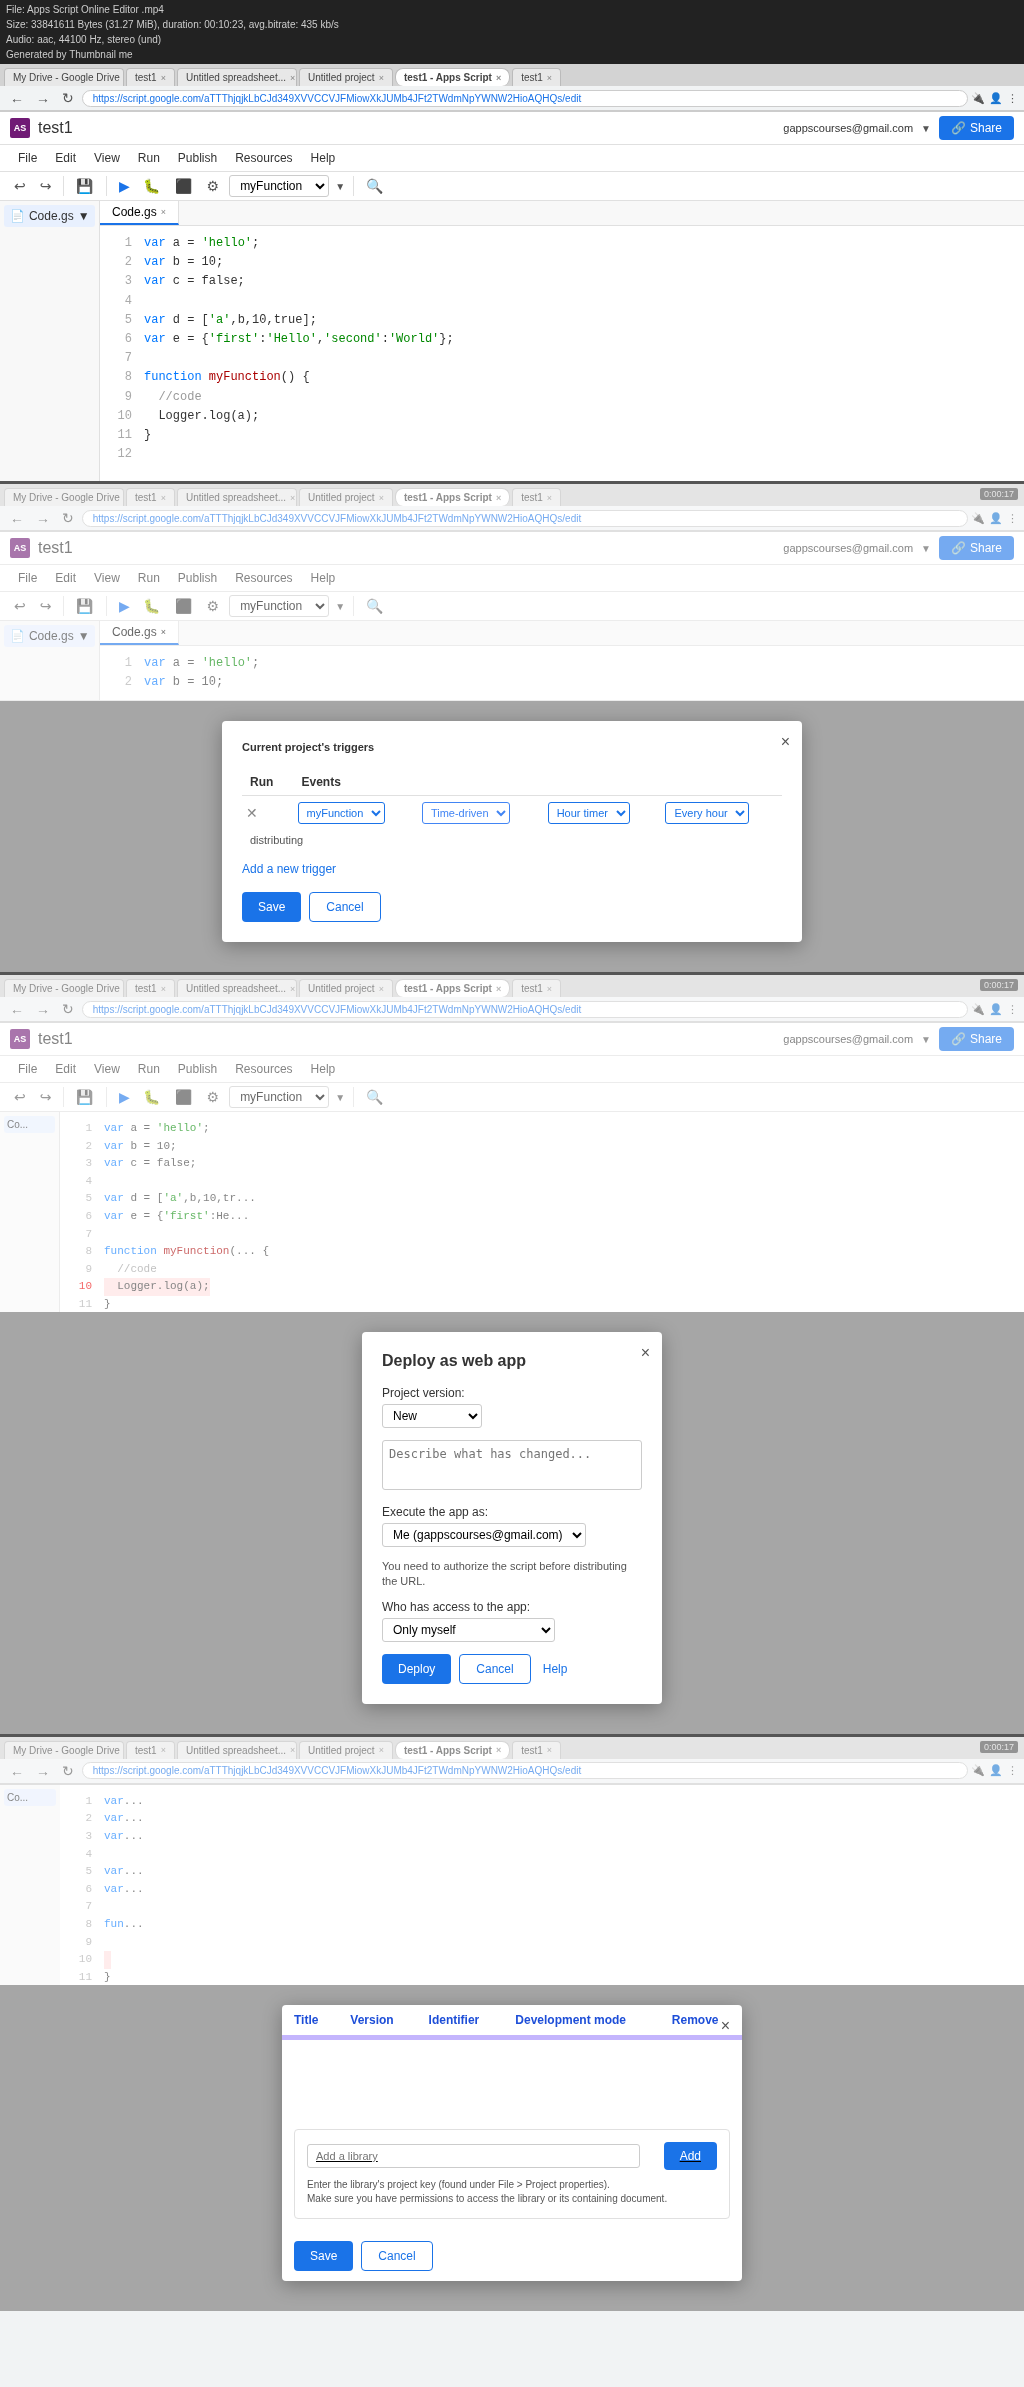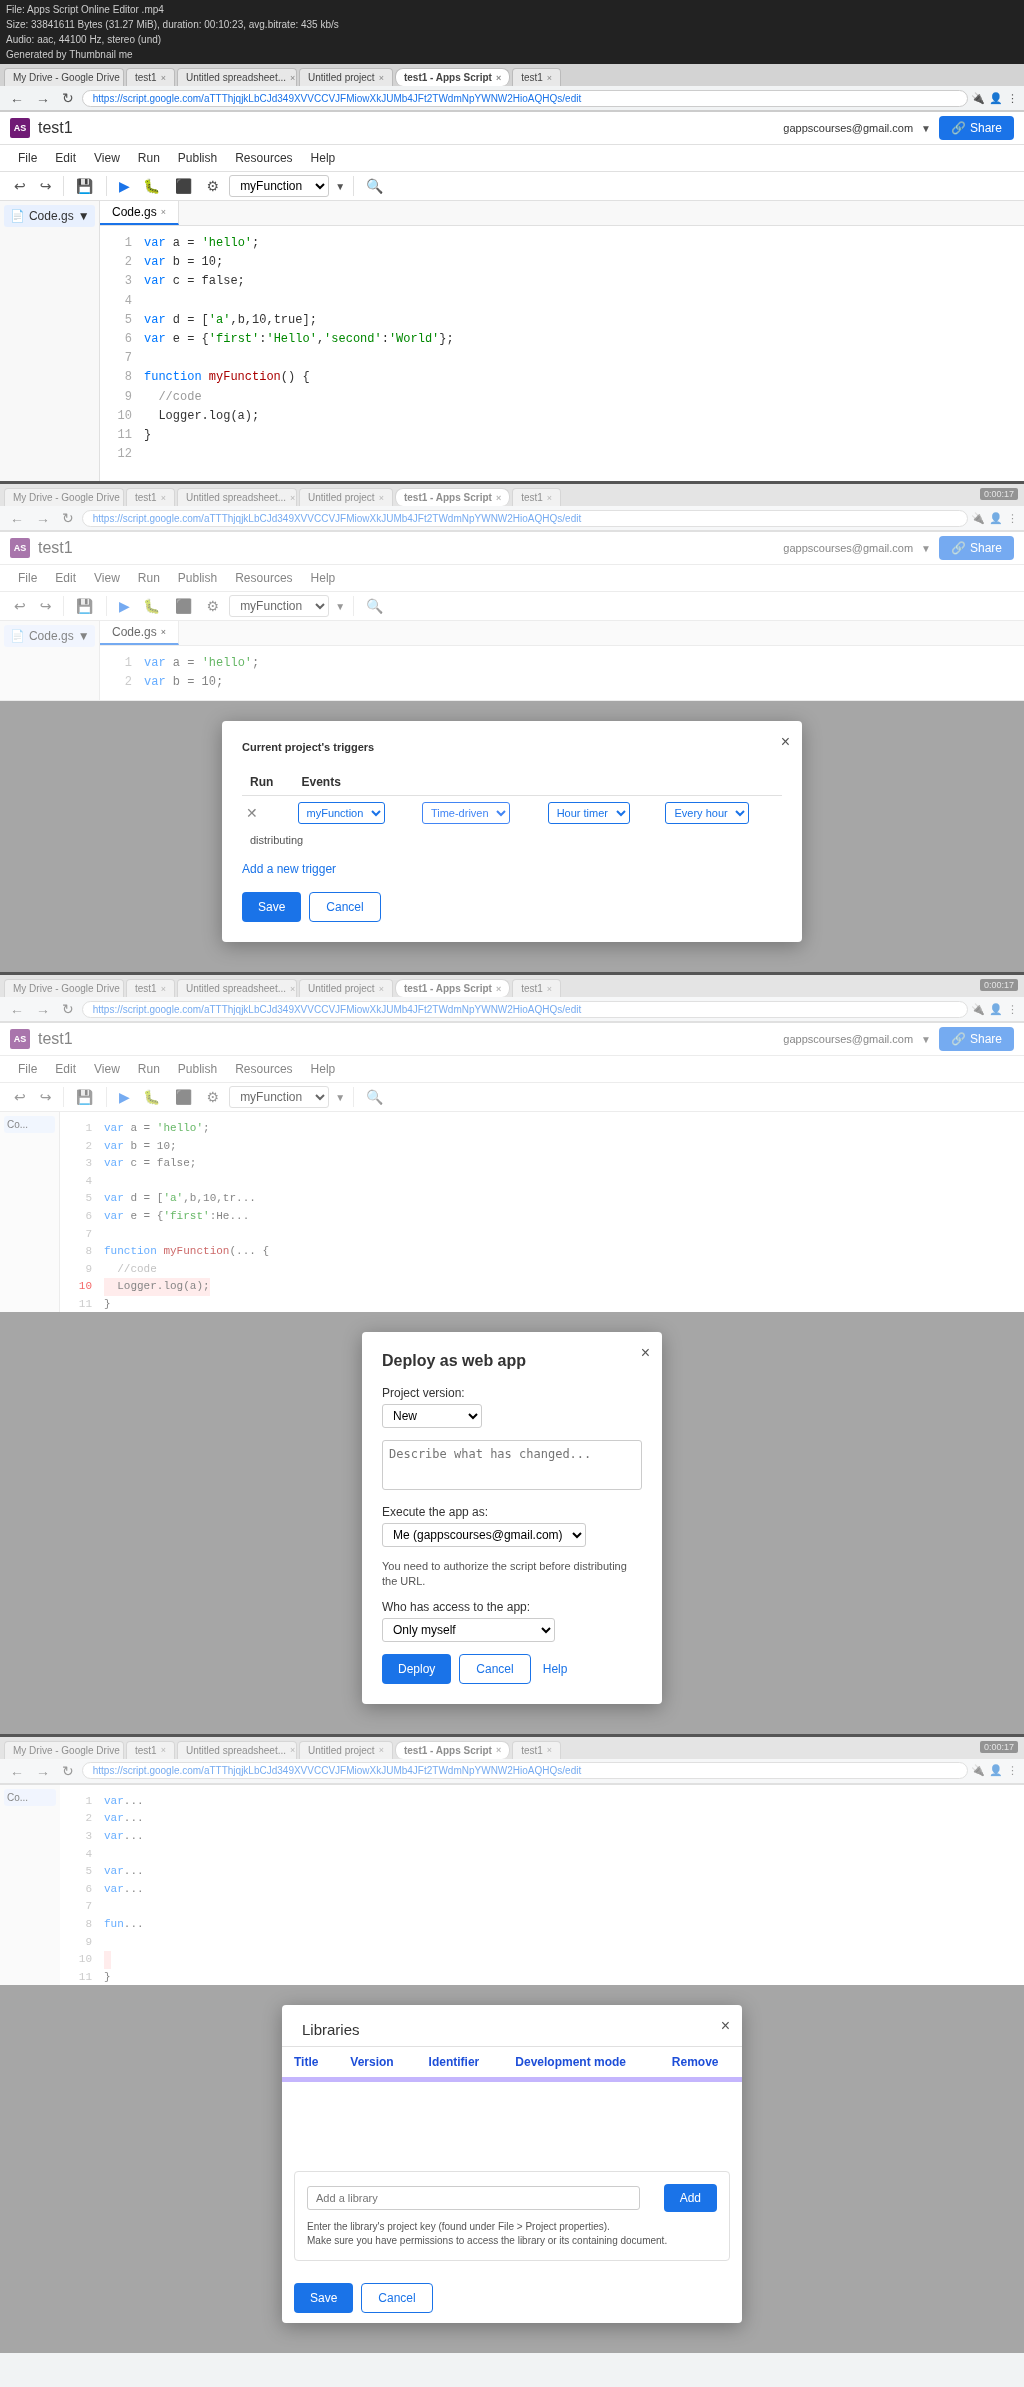--- a/index.html
+++ b/index.html
@@ -521,20 +521,21 @@
       border: 1px solid #e0e0e0;
       margin: 12px;
       border-radius: 4px;
     }
 
     .add-library-row {
       display: flex;
       gap: 24px;
       margin-bottom: 8px;
       align-items: center;
+      text-decoration: underline;
     }
 
     .add-library-input {
       flex: 1;
       border: 1px solid #ccc;
       border-radius: 3px;
       padding: 5px 8px;
       font-size: 11px;
     }
 
@@ -1156,23 +1157,20 @@
             <span class="code-content">}</span>
           </div>
 
       </div>
     </div>
   </div>
 
   <div style="background: rgba(0,0,0,0.35); padding: 20px 180px 30px;">
     <div class="libraries-dialog">
       <button class="dialog-close">×</button>
-      <div class="libraries-header">
-        <div class="libraries-title">Libraries</div>
-      </div>
 
       <table class="lib-table">
         <thead>
           <tr>
             <th>Title</th>
             <th>Version</th>
             <th>Identifier</th>
             <th>Development mode</th>
             <th>Remove</th>
           </tr>

